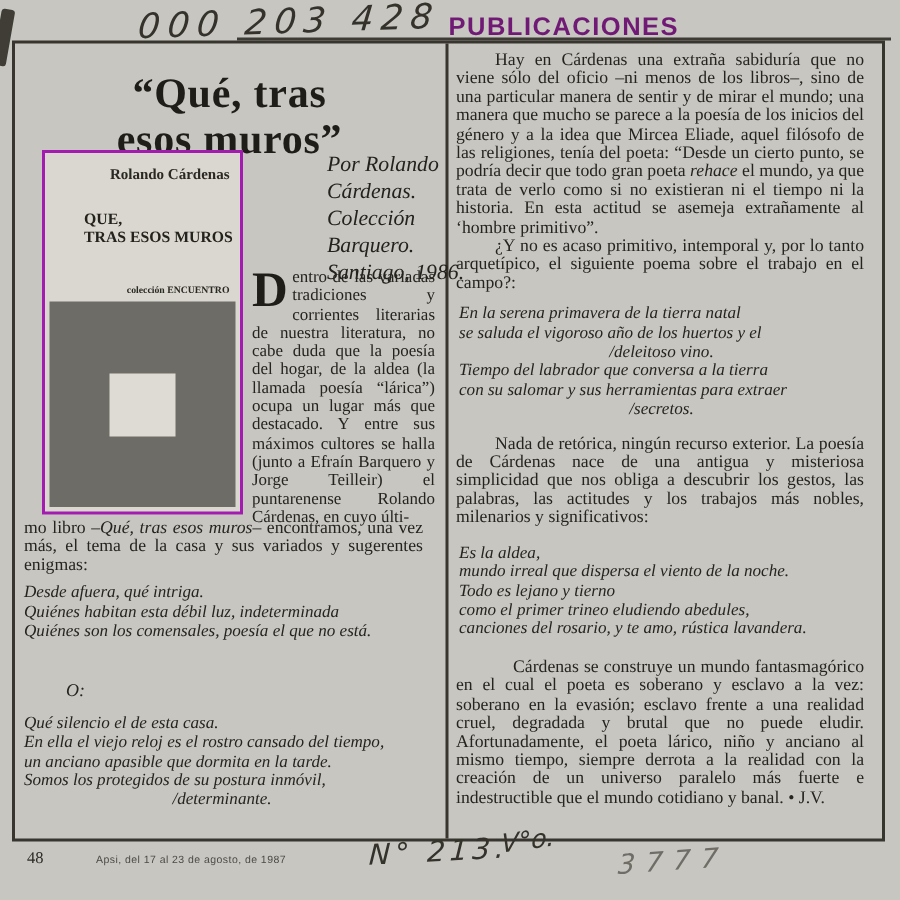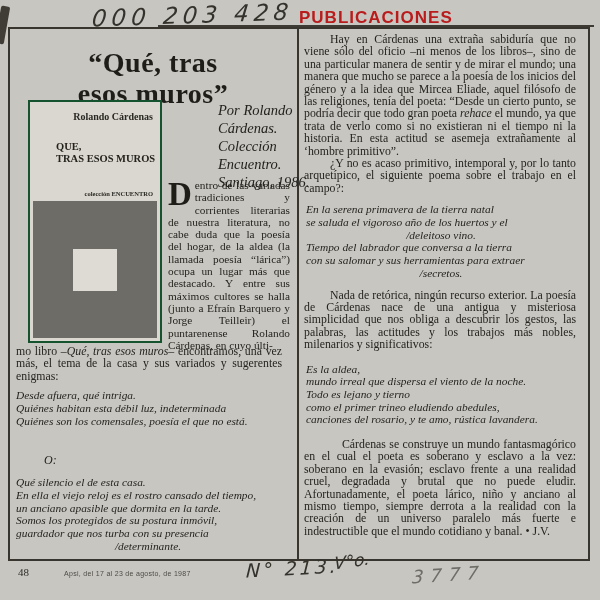--- a/index.html
+++ b/index.html
@@ -8,31 +8,31 @@
     background:#c7c6c1;color:#26241e;
     font-family:"Liberation Serif", serif;
   }
   .hw{font-family:"DejaVu Sans", sans-serif;font-style:italic;color:#34322b;white-space:nowrap;}
 
   #corner-smudge{position:absolute;left:-2px;top:6px;width:9px;height:38px;background:#3f3d36;transform:rotate(10deg);border-radius:2px;}
   #hw-top{position:absolute;left:92px;top:2px;font-size:23px;letter-spacing:5px;transform:rotate(-2deg) skewX(-8deg);}
   #section-title{
     position:absolute;left:299px;top:8px;
     font-family:"Liberation Sans", sans-serif;font-weight:bold;
-    font-size:17px;letter-spacing:1px;color:#b91c1c;
+    font-size:17px;letter-spacing:1px;color:#701a75;
   }
   #section-rule{position:absolute;left:158px;top:25px;width:436px;height:2px;background:#3d3b34;}
 
   #artbox{position:absolute;left:8px;top:27px;width:578px;height:530px;border:2px solid #37352e;}
   #divider{position:absolute;left:287px;top:0;width:2px;height:100%;background:#37352e;}
 
   
   #title{position:absolute;left:8px;top:6px;width:270px;text-align:center;
     font-weight:bold;font-size:28px;line-height:31px;color:#1f1d18;letter-spacing:.5px;margin-top:12px;}
-  #cover{position:absolute;left:18px;top:71px;width:130px;height:239px;background:#d9d7d0;border:2px solid #14532d;}
+  #cover{position:absolute;left:18px;top:71px;width:130px;height:239px;background:#d9d7d0;border:2px solid #a21caf;}
   .cover-author{position:absolute;right:7px;top:9px;font-size:10px;font-weight:bold;color:#2a2822;}
   .cover-title{position:absolute;left:10px;top:39px;font-size:10.5px;font-weight:bold;line-height:12px;color:#24221c;white-space:pre-line;margin-left:16px;}
   .cover-coll{position:absolute;right:7px;top:88px;font-size:6.5px;font-weight:bold;color:#2a2822;}
   .cover-art{position:absolute;left:3px;right:3px;top:99px;bottom:3px;background:#6e6c66;display:flex;align-items:center;justify-content:center;}
   .cover-art-square{width:44px;height:42px;background:#dddbd4;}
 
   #byline{position:absolute;left:160px;top:72px;width:114px;font-style:italic;font-size:14.5px;line-height:18px;color:#24221c;margin-left:48px;}
   #intro{position:absolute;left:158px;top:150px;width:122px;font-size:11.3px;line-height:12.3px;text-align:justify;}
   .dropcap{float:left;font-size:33px;line-height:26px;font-weight:bold;margin:2px 3px 0 0;color:#1f1d18;}
   #intro-wide{position:absolute;left:6px;top:316px;width:266px;font-size:11.8px;line-height:12.4px;text-align:justify;}
@@ -84,21 +84,21 @@
 TRAS ESOS MUROS</div>
       <div class="cover-coll">colección ENCUENTRO</div>
       <div class="cover-art">
         <div class="cover-art-square"></div>
       </div>
     </div>
 
     <div id="byline">
       <div>Por Rolando</div>
       <div>Cárdenas.</div>
-      <div>Colección Encuentro.</div>
+      <div>Colección Barquero.</div>
       <div>Santiago, 1986.</div>
     </div>
 
     <div id="intro">
       <span class="dropcap">D</span><span>entro de las variadas tradiciones y corrientes literarias de nuestra literatura, no cabe duda que la poesía del hogar, de la aldea (la llamada poesía “lárica”) ocupa un lugar más que destacado. Y entre sus máximos cultores se halla (junto a Efraín Barquero y Jorge Teilleir) el puntarenense Rolando Cárdenas, en cuyo últi-</span>
     </div>
 
     <div id="intro-wide">
       <span>mo libro </span><em>–Qué, tras esos muros–</em><span> encontramos, una vez más, el tema de la casa y sus variados y sugerentes enigmas:</span>
     </div>
@@ -109,21 +109,20 @@
       <div class="vl">Quiénes son los comensales, poesía el que no está.</div>
     </div>
 
     <div id="lsep">O:</div>
 
     <div id="lverse2" class="verse">
       <div class="vl">Qué silencio el de esta casa.</div>
       <div class="vl">En ella el viejo reloj es el rostro cansado del tiempo,</div>
       <div class="vl">un anciano apasible que dormita en la tarde.</div>
       <div class="vl">Somos los protegidos de su postura inmóvil,</div>
-      <div class="vl">guardador que nos turba con su presencia</div>
       <div class="vr">/determinante.</div>
     </div>
 
     <div id="rcol">
       <p id="rp1"><span>Hay en Cárdenas una extraña sabiduría que no viene sólo del oficio –ni menos de los libros–, sino de una particular manera de sentir y de mirar el mundo; una manera que mucho se parece a la poesía de los inicios del género y a la idea que Mircea Eliade, aquel filósofo de las religiones, tenía del poeta: “Desde un cierto punto, se podría decir que todo gran poeta </span><em>rehace</em><span> el mundo, ya que trata de verlo como si no existieran ni el tiempo ni la historia. En esta actitud se asemeja extrañamente al ‘hombre primitivo”.</span></p>
       <p id="rp2">¿Y no es acaso primitivo, intemporal y, por lo tanto arquetípico, el siguiente poema sobre el trabajo en el campo?:</p>
 
       <div class="rverse verse" id="rverse1">
         <div class="vl">En la serena primavera de la tierra natal</div>
         <div class="vl">se saluda el vigoroso año de los huertos y el</div>

